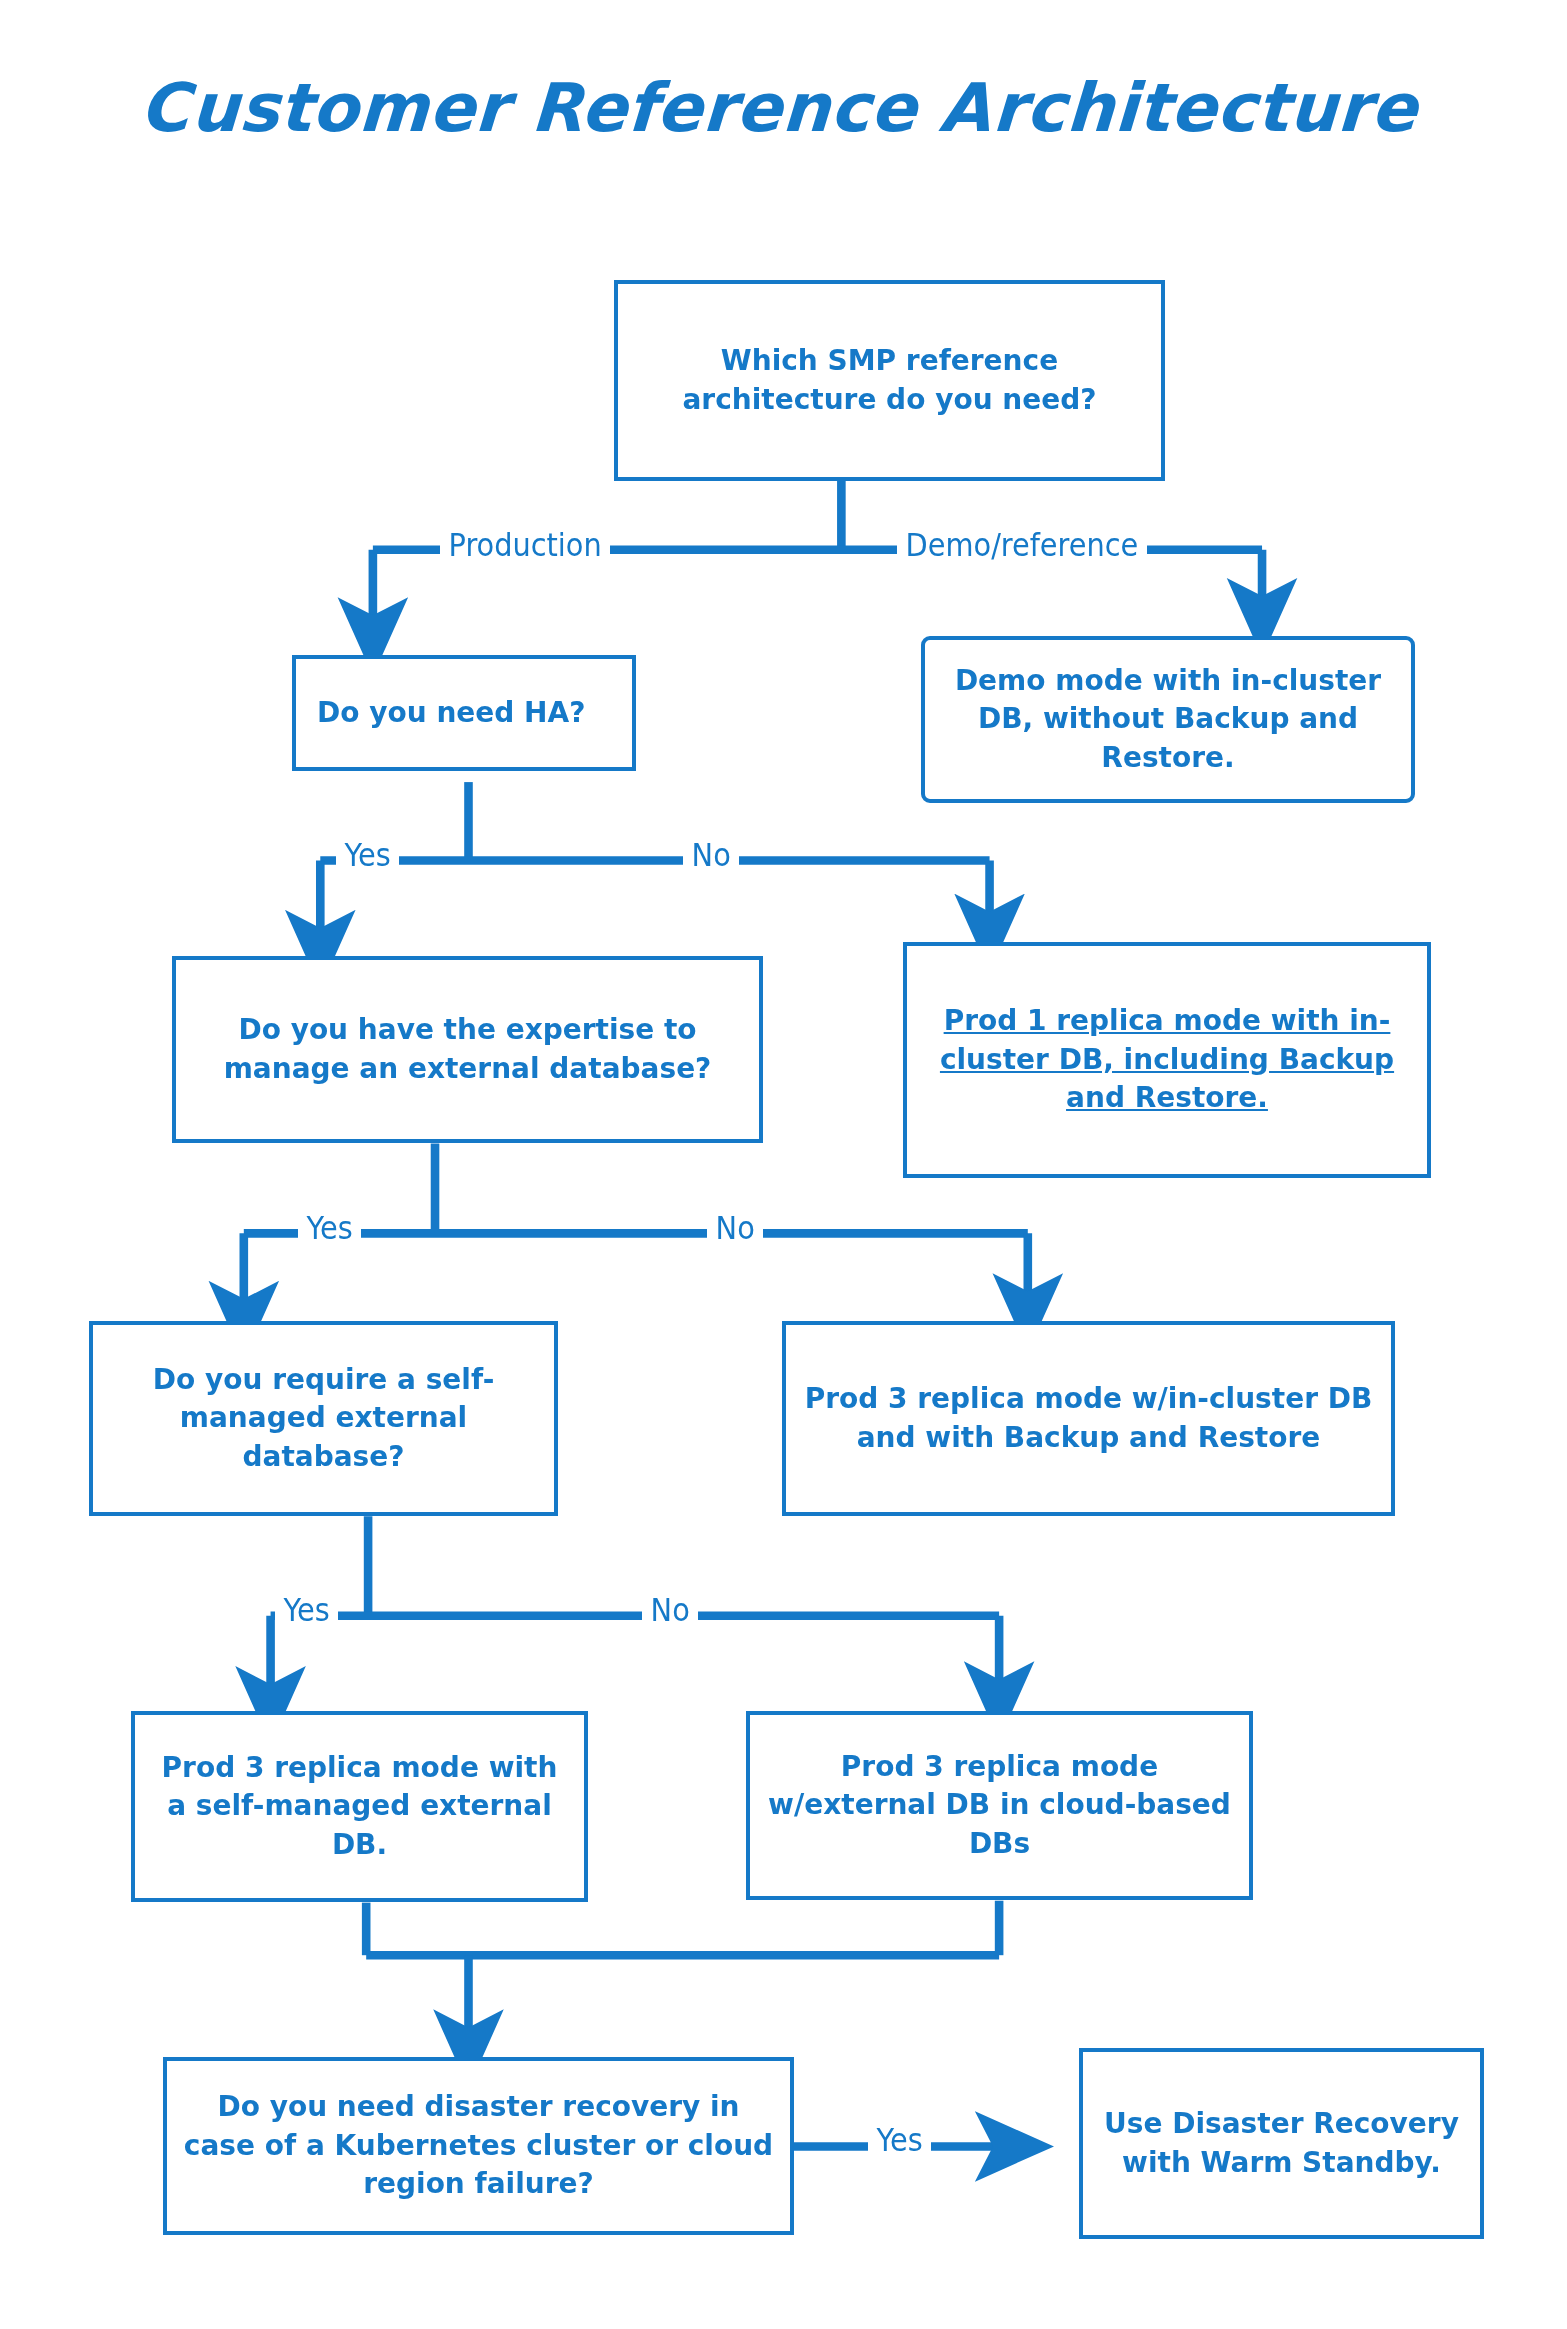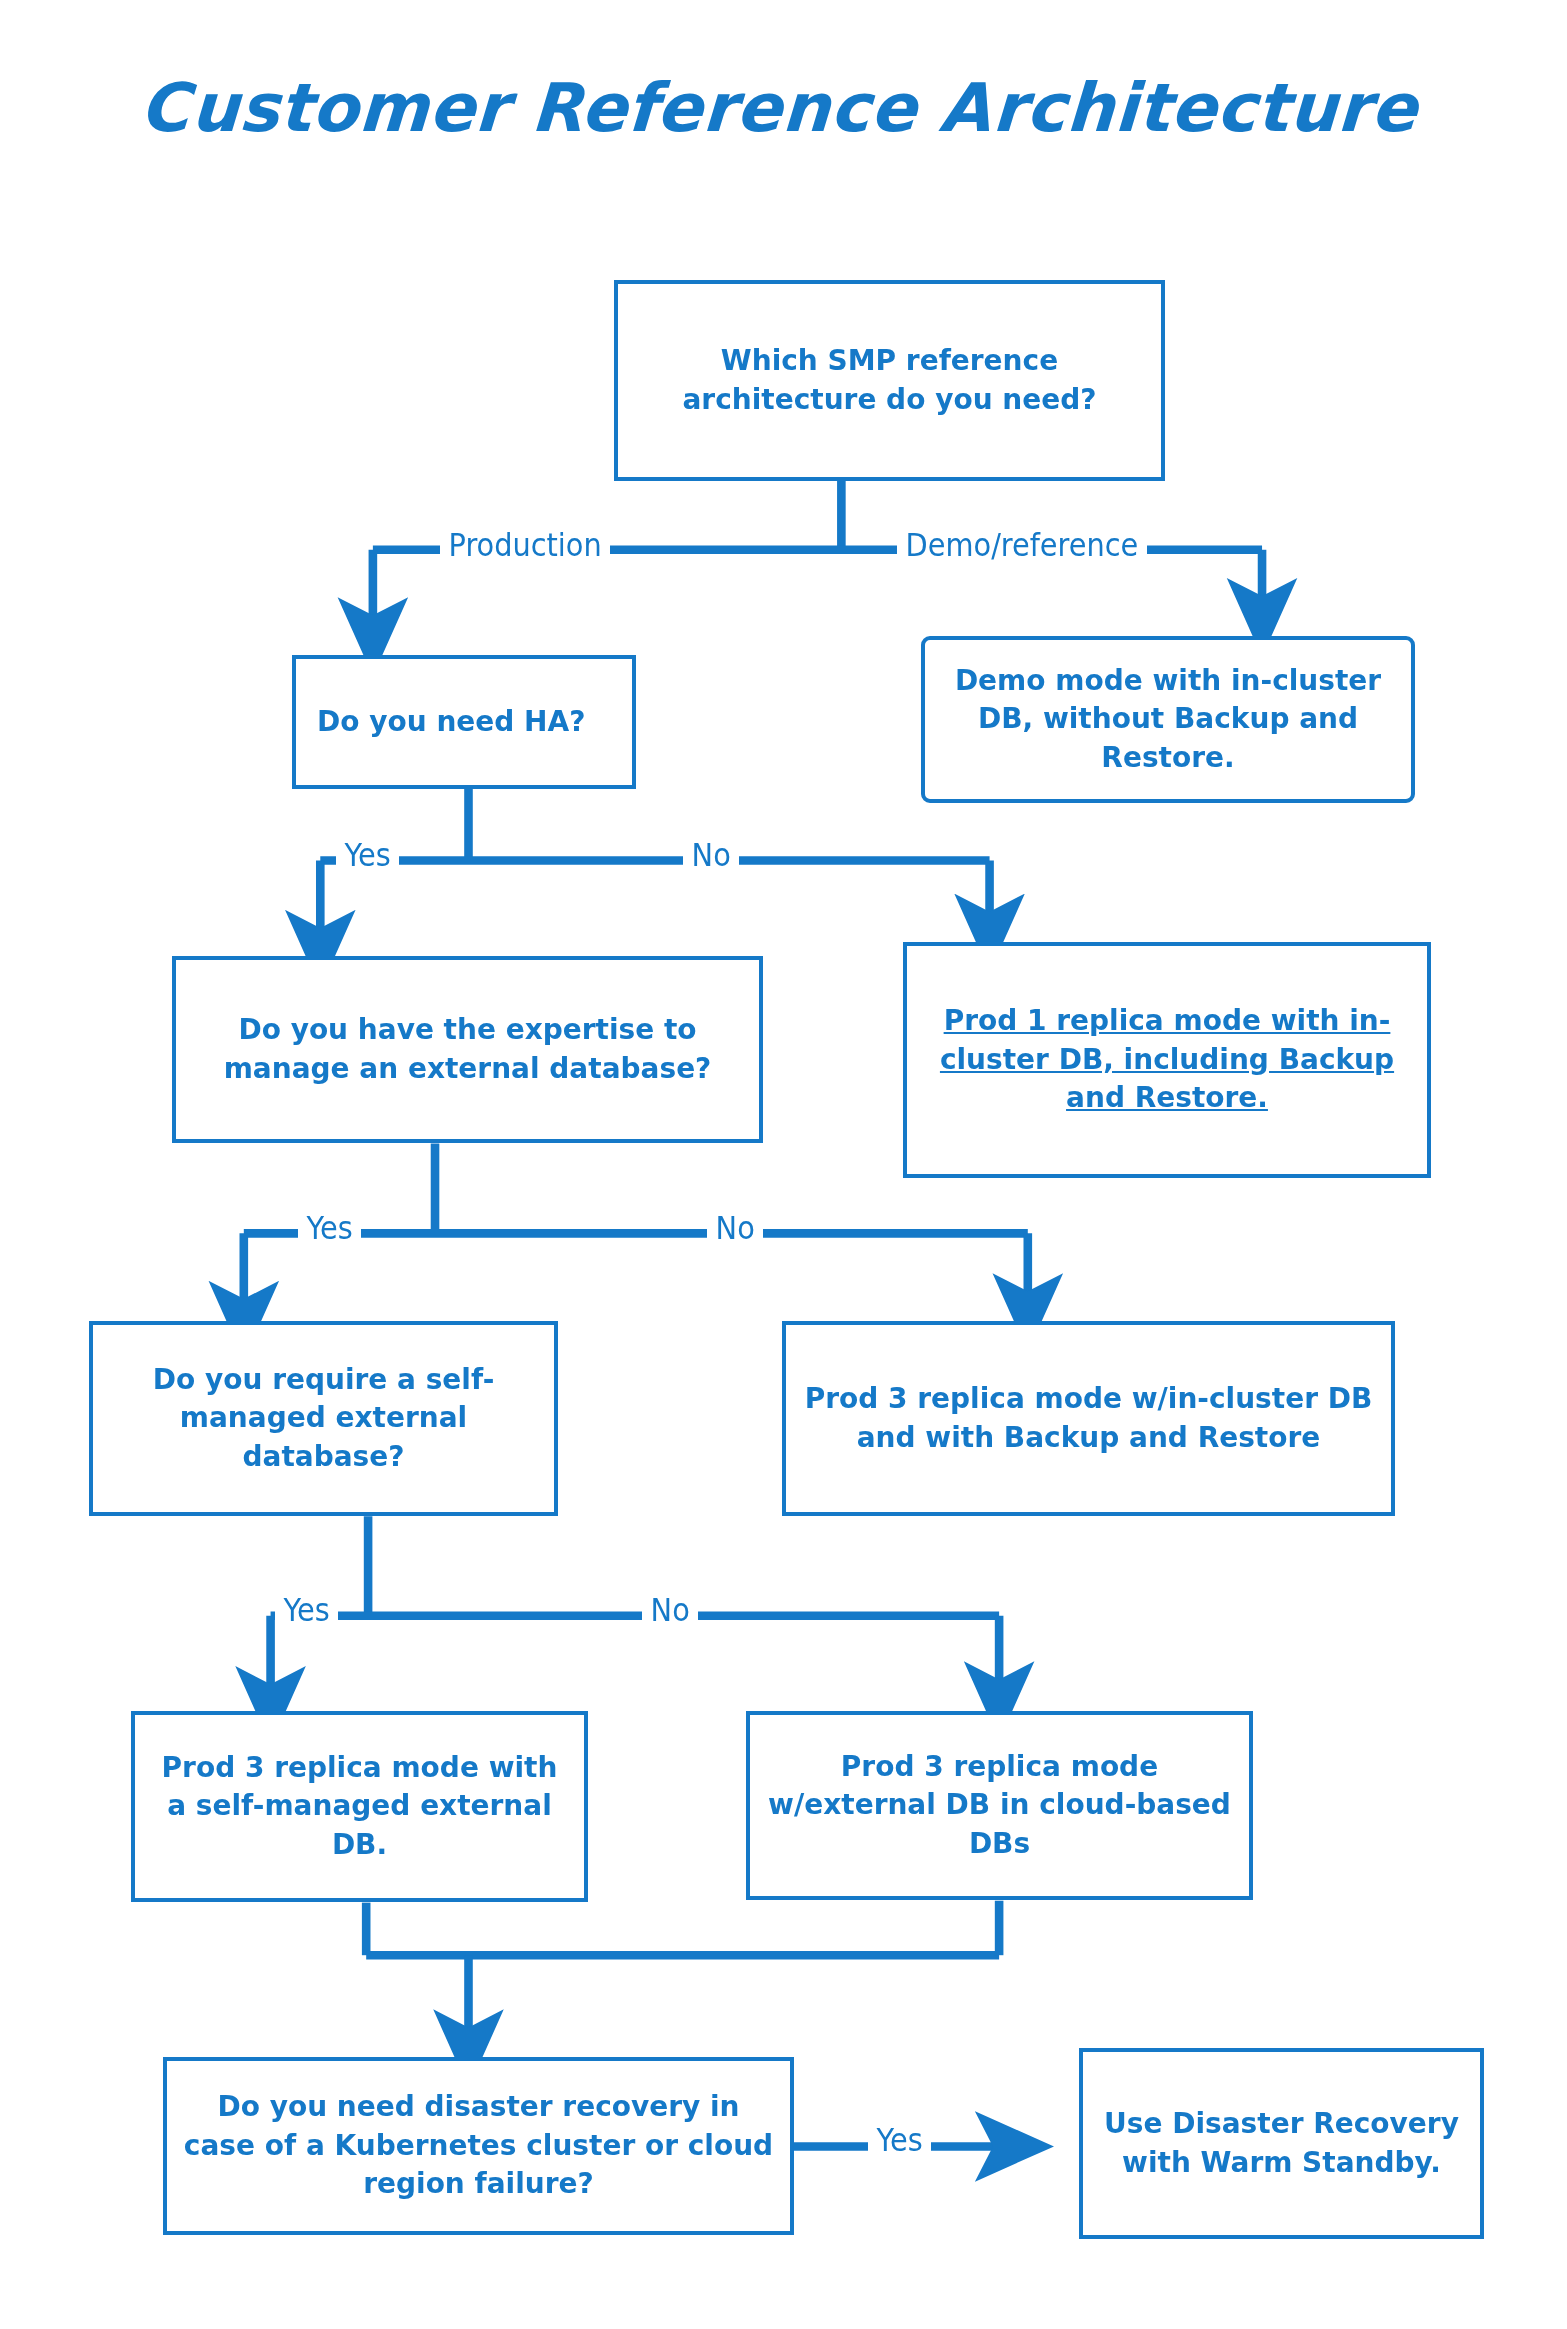--- a/index.html
+++ b/index.html
@@ -124,21 +124,21 @@
       <path d="M830,2245 L1070,2245" marker-end="url(#arrow)"></path>
     </g>
   </svg>
 
   <div class="title">Customer Reference Architecture</div>
 
   <div class="node" style="left:614px; top:248px; width:551px; height:201px;margin-top:32px;">Which SMP reference architecture do you need?</div>
 
   <div class="node" style="left:921px; top:636px; width:494px; height:167px;border-radius:9px;">Demo mode with in-cluster DB, without Backup and Restore.</div>
 
-  <div class="node left-align" style="left:292px; top:655px; width:344px; height:134px;">Do you need HA?</div>
+  <div class="node left-align" style="left:292px; top:655px; width:344px; height:116px;">Do you need HA?</div>
 
   <div class="node" style="left:903px; top:942px; width:528px; height:236px;text-decoration:underline;">Prod 1 replica mode with in-cluster DB, including Backup and Restore.</div>
 
   <div class="node" style="left:172px; top:956px; width:591px; height:187px;">Do you have the expertise to manage an external database?</div>
 
   <div class="node" style="left:782px; top:1321px; width:613px; height:195px;">Prod 3 replica mode w/in-cluster DB and with Backup and Restore</div>
 
   <div class="node" style="left:89px; top:1321px; width:469px; height:195px;">Do you require a self-managed external database?</div>
 
   <div class="node" style="left:131px; top:1711px; width:457px; height:191px;">Prod 3 replica mode with a self-managed external DB.</div>

